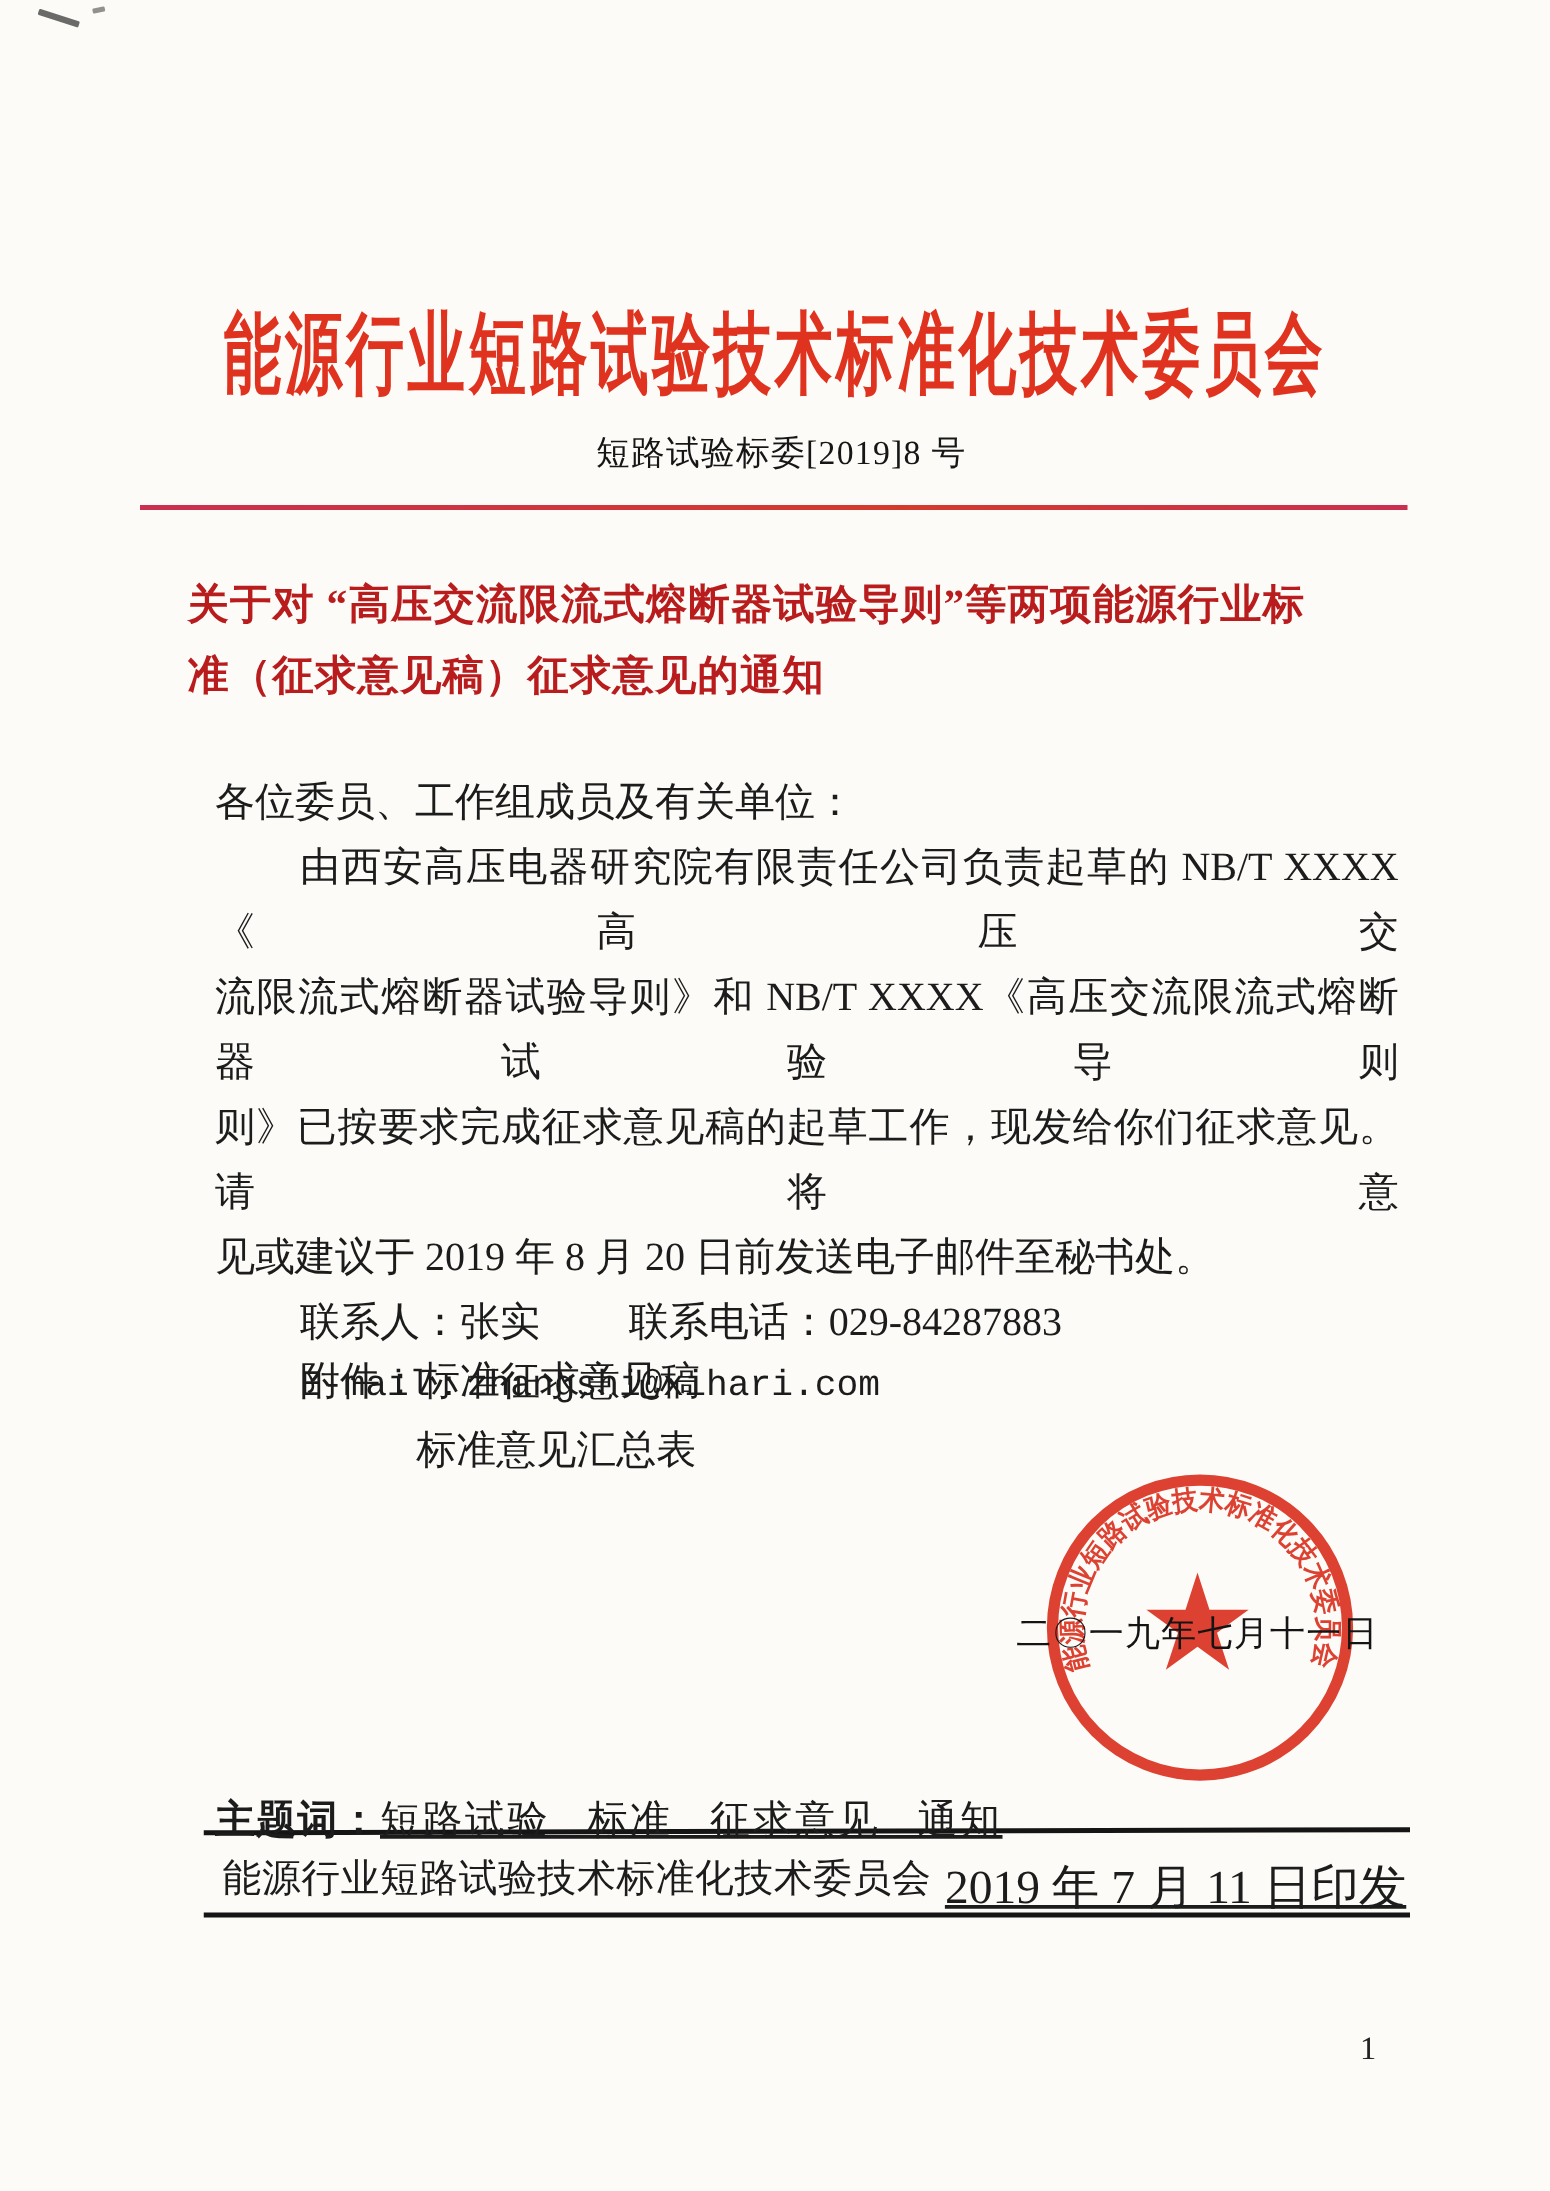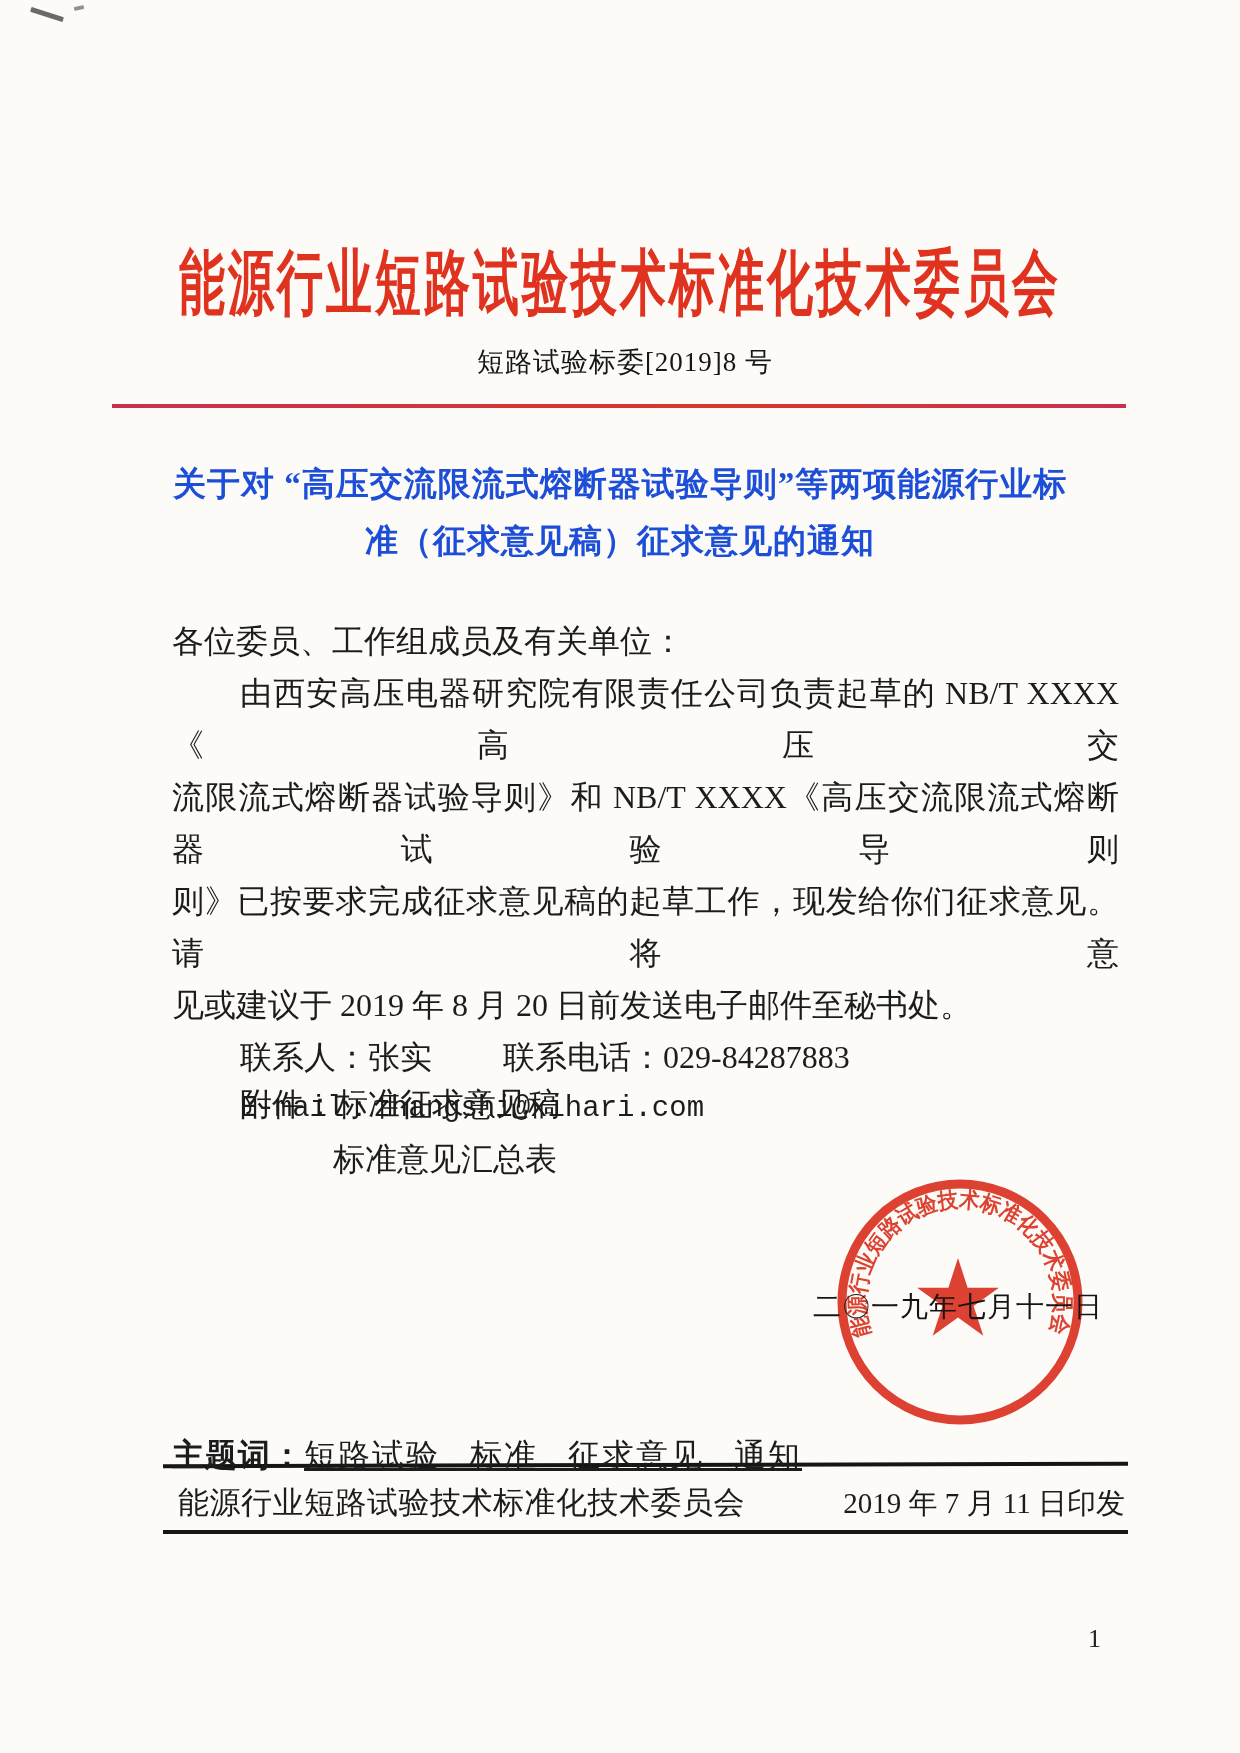--- a/index.html
+++ b/index.html
@@ -25,22 +25,22 @@
     left:0;right:0;top:344px;text-align:center;
     font-size:27px;color:#161616;padding-left:10px;letter-spacing:1px;
   }
   .red-rule{
     left:112px;top:404px;width:1014px;height:4px;
     background:linear-gradient(90deg,#c93050,#d43a2c 60%,#c93050);
   }
 
   
   .notice-title{
-    left:150px;top:456px;width:940px;text-align:center;
-    font-size:33px;font-weight:bold;color:#1d4ed8;line-height:57px;
+    left:150px;top:456px;width:940px;
+    font-size:33px;font-weight:bold;color:#b91c1c;line-height:57px;
     letter-spacing:1px;
   }
 
   
   .body-block{
     left:172px;top:615px;width:947px;
     font-size:32px;line-height:52px;color:#1c1c1c;
   }
   .pline{white-space:nowrap;}
   .pline.just{white-space:normal;text-align:justify;text-align-last:justify;}
@@ -68,21 +68,21 @@
   }
   .subject-label{font-family:"Liberation Sans","DejaVu Sans",sans-serif;font-weight:bold;letter-spacing:1px;}
   .subject-keywords{letter-spacing:2px;text-decoration:underline;}
   .hline{left:163px;width:965px;height:4px;background:#151515;}
   .hline.top{top:1463px;transform:rotate(-0.15deg);}
   .hline.bottom{top:1530px;}
   .publisher{
     left:178px;top:1482px;font-size:31px;letter-spacing:0.5px;white-space:nowrap;
   }
   .print-date{
-    top:1484px;right:115px;font-size:29px;white-space:nowrap;
+    top:1484px;right:115px;font-size:38px;white-space:nowrap;text-decoration:underline;
   }
   .page-number{left:1088px;top:1624px;font-size:26px;color:#222;}
 
   
   .speck{position:absolute;background:#3a3a3a;border-radius:1px;}
 </style>
 </head>
 <body>
 
 <div class="page">

